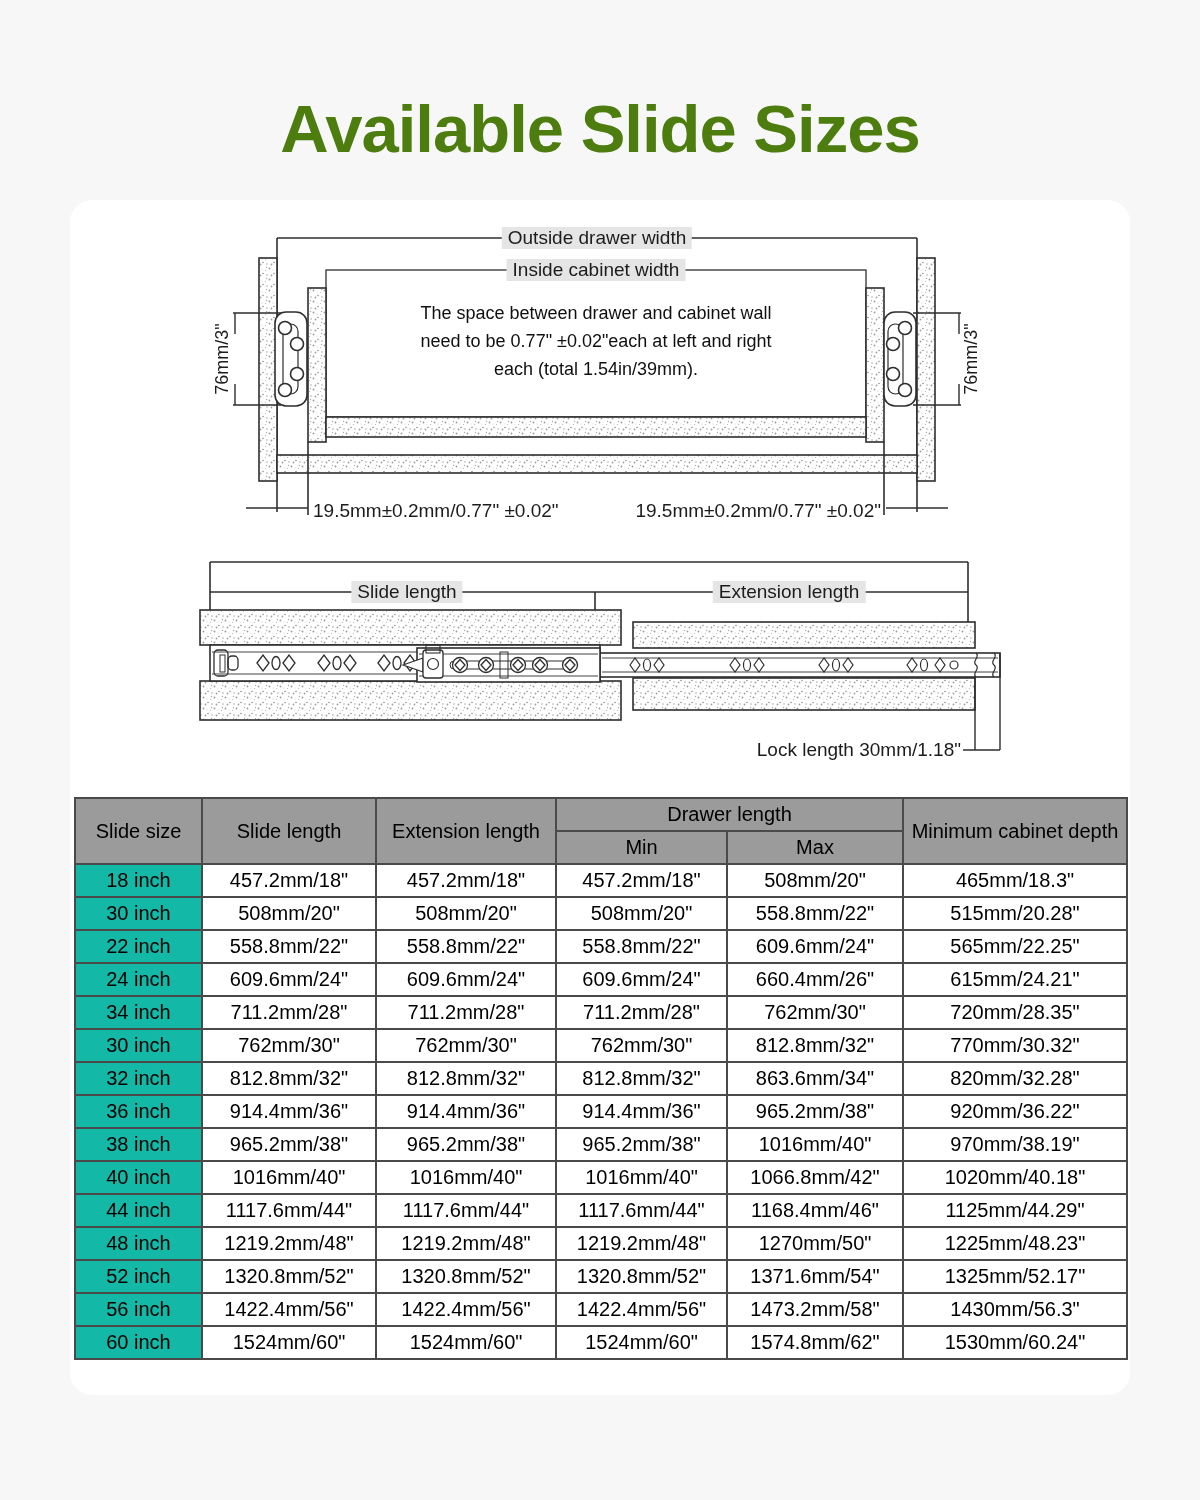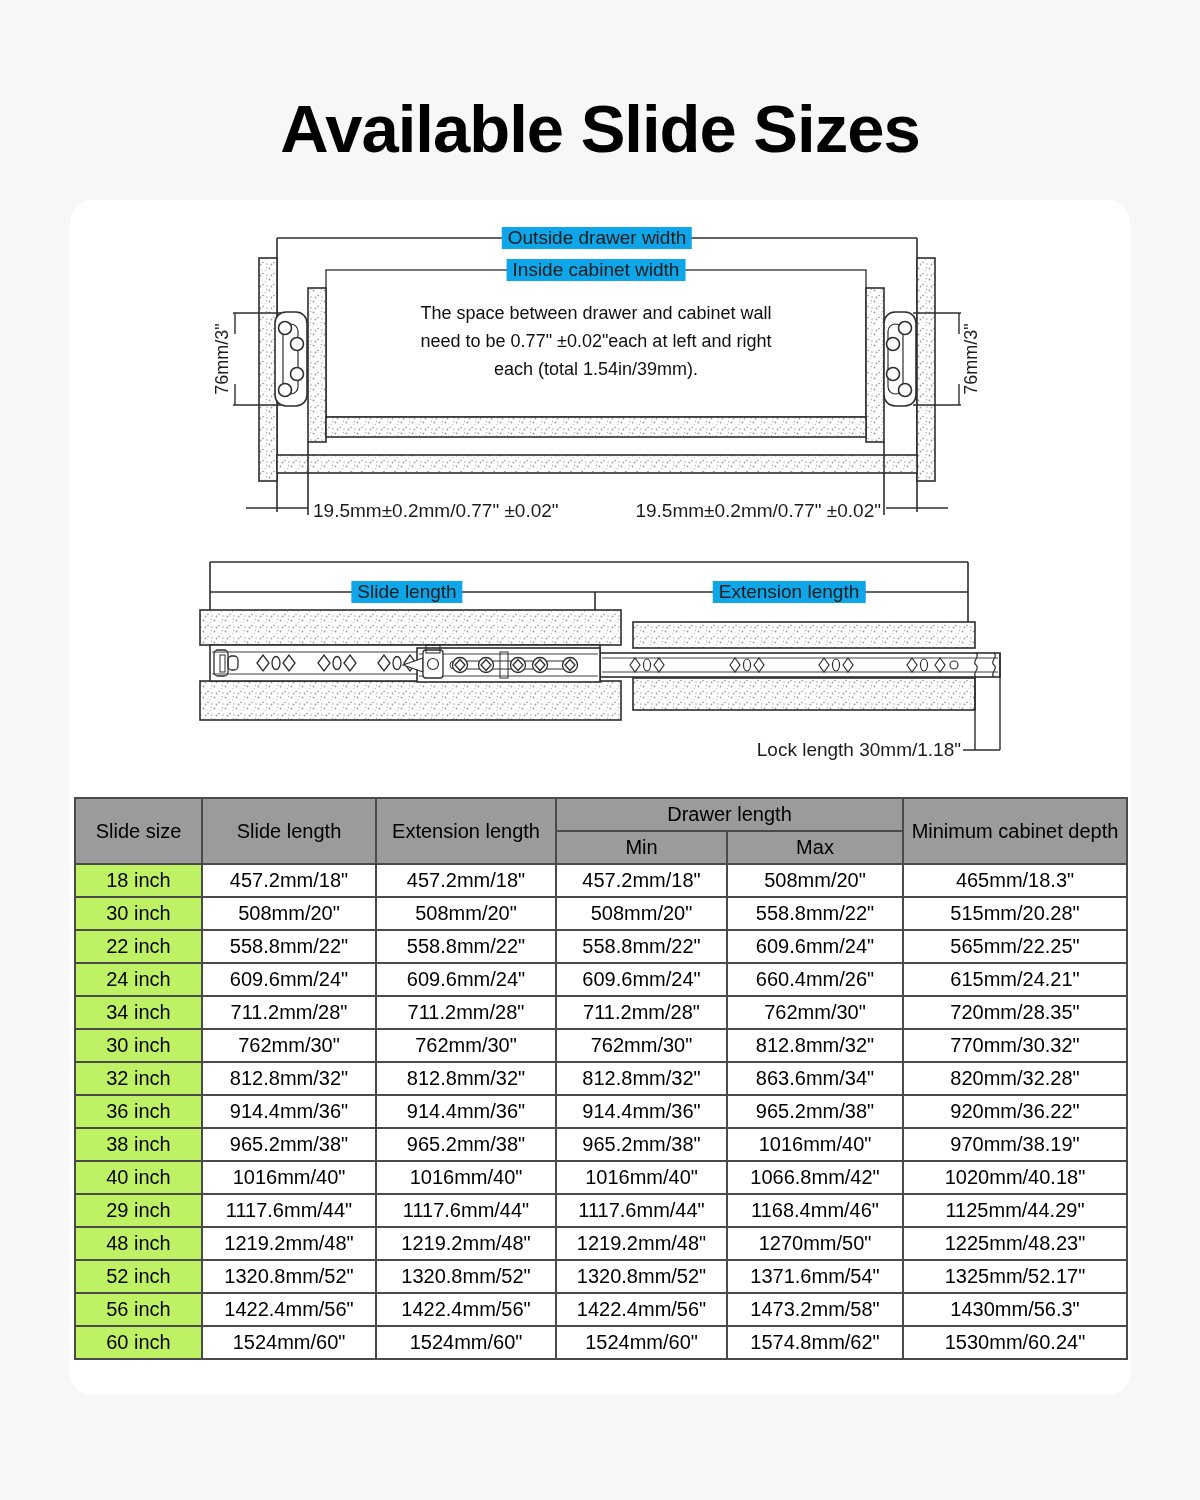--- a/index.html
+++ b/index.html
@@ -6,30 +6,30 @@
   html,body { width:1200px; height:1500px; }
   body {
     background:#f7f7f7;
     font-family:"Liberation Sans", sans-serif;
     position:relative;
     overflow:hidden;
   }
   .title {
     position:absolute; top:90px; left:0; width:1200px;
     text-align:center; font-size:67px; font-weight:bold;
-    color:#000000; letter-spacing:-1px;
+    color:#4d7c0f; letter-spacing:-1px;
   }
   .card {
     position:absolute; left:70px; top:200px; width:1060px; height:1195px;
     background:#ffffff; border-radius:22px;
   }
   .drawing-svg { position:absolute; left:0; top:0; width:1060px; height:578px; }
   .dim-label {
     position:absolute; transform:translate(-50%,-50%);
-    background:#0ea5e9; padding:0 6px; font-size:19px; color:#1c1c1c;
+    background:#e5e5e5; padding:0 6px; font-size:19px; color:#1c1c1c;
     white-space:nowrap; line-height:22px;
   }
   .free-label {
     position:absolute; font-size:19px; color:#1c1c1c; white-space:nowrap;
     transform:translate(0,-50%); line-height:22px;
   }
   .right-anchor { transform:translate(-100%,-50%); }
   .rot-label {
     position:absolute; font-size:18px; color:#1c1c1c; white-space:nowrap;
     transform:translate(-50%,-50%) rotate(-90deg);
@@ -42,21 +42,21 @@
     position:absolute; left:4px; top:597px; width:1052px;
     border-collapse:collapse; table-layout:fixed;
   }
   .size-table th, .size-table td {
     border:2px solid #4a4a4a; text-align:center; vertical-align:middle;
     font-size:20px; font-weight:normal; color:#000000;
     height:33px; padding:0; overflow:hidden; white-space:nowrap;
   }
   .size-table thead th { background:#9b9b9b; }
   .size-table td { background:#ffffff; }
-  .size-table td.size-col { background:#bef264;margin-top:8px; }
+  .size-table td.size-col { background:#14b8a6;margin-top:8px; }
 </style>
 </head>
 <body>
 
 <div class="page">
   <h1 class="title">Available Slide Sizes</h1>
 
   <div class="card">
 
     <svg class="drawing-svg" viewBox="0 0 1060 578" xmlns="http://www.w3.org/2000/svg">
@@ -303,21 +303,21 @@
           </tr>
           <tr>
             <td class="size-col">40 inch</td>
             <td>1016mm/40"</td>
             <td>1016mm/40"</td>
             <td>1016mm/40"</td>
             <td>1066.8mm/42"</td>
             <td>1020mm/40.18"</td>
           </tr>
           <tr>
-            <td class="size-col">29 inch</td>
+            <td class="size-col">44 inch</td>
             <td>1117.6mm/44"</td>
             <td>1117.6mm/44"</td>
             <td>1117.6mm/44"</td>
             <td>1168.4mm/46"</td>
             <td>1125mm/44.29"</td>
           </tr>
           <tr>
             <td class="size-col">48 inch</td>
             <td>1219.2mm/48"</td>
             <td>1219.2mm/48"</td>

